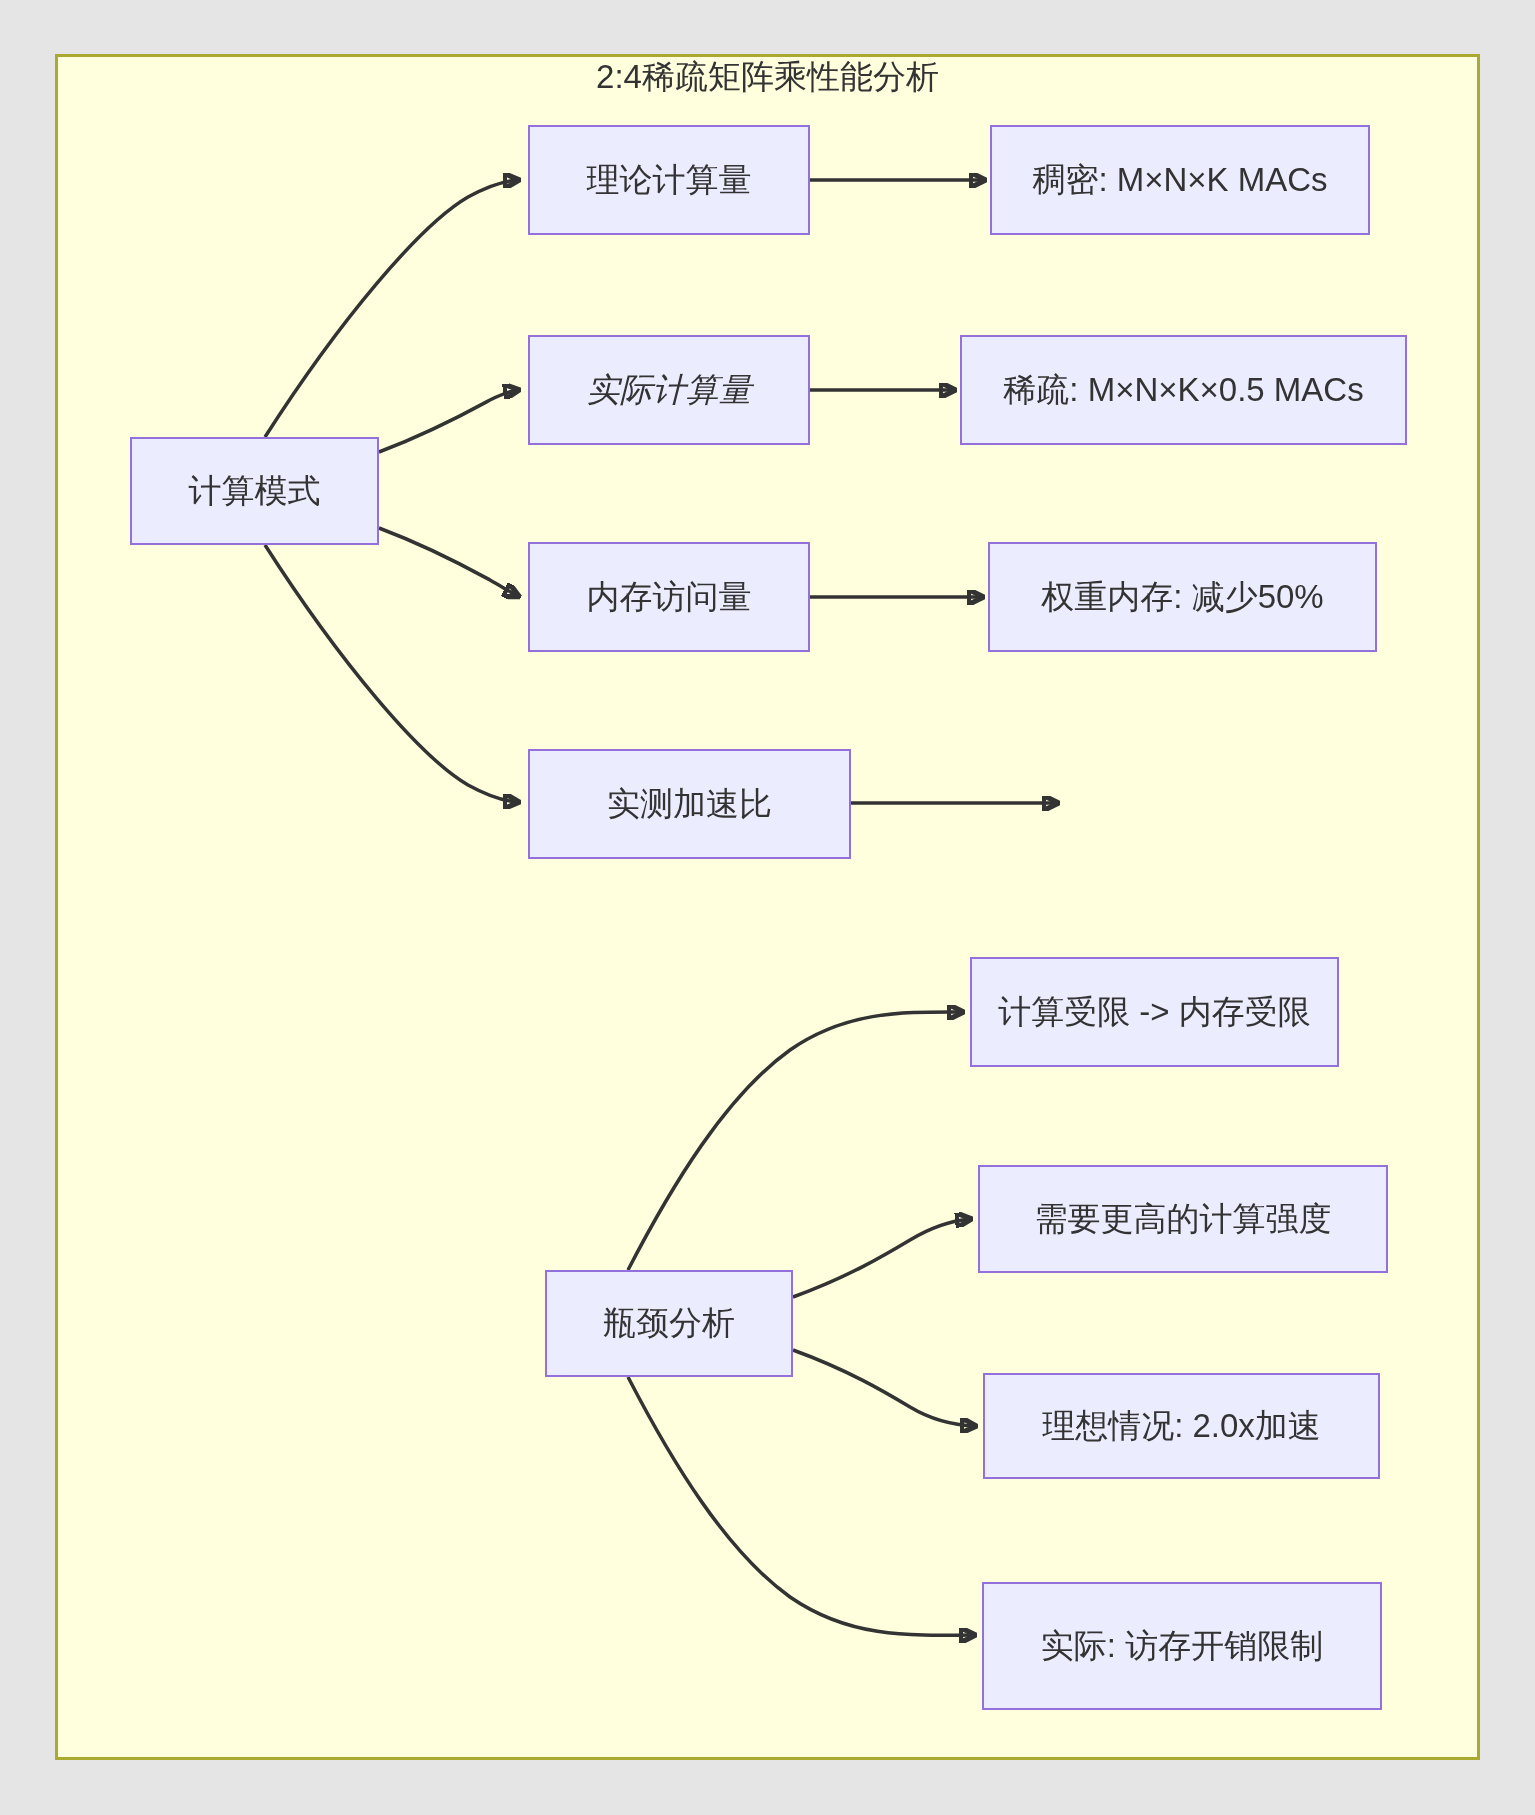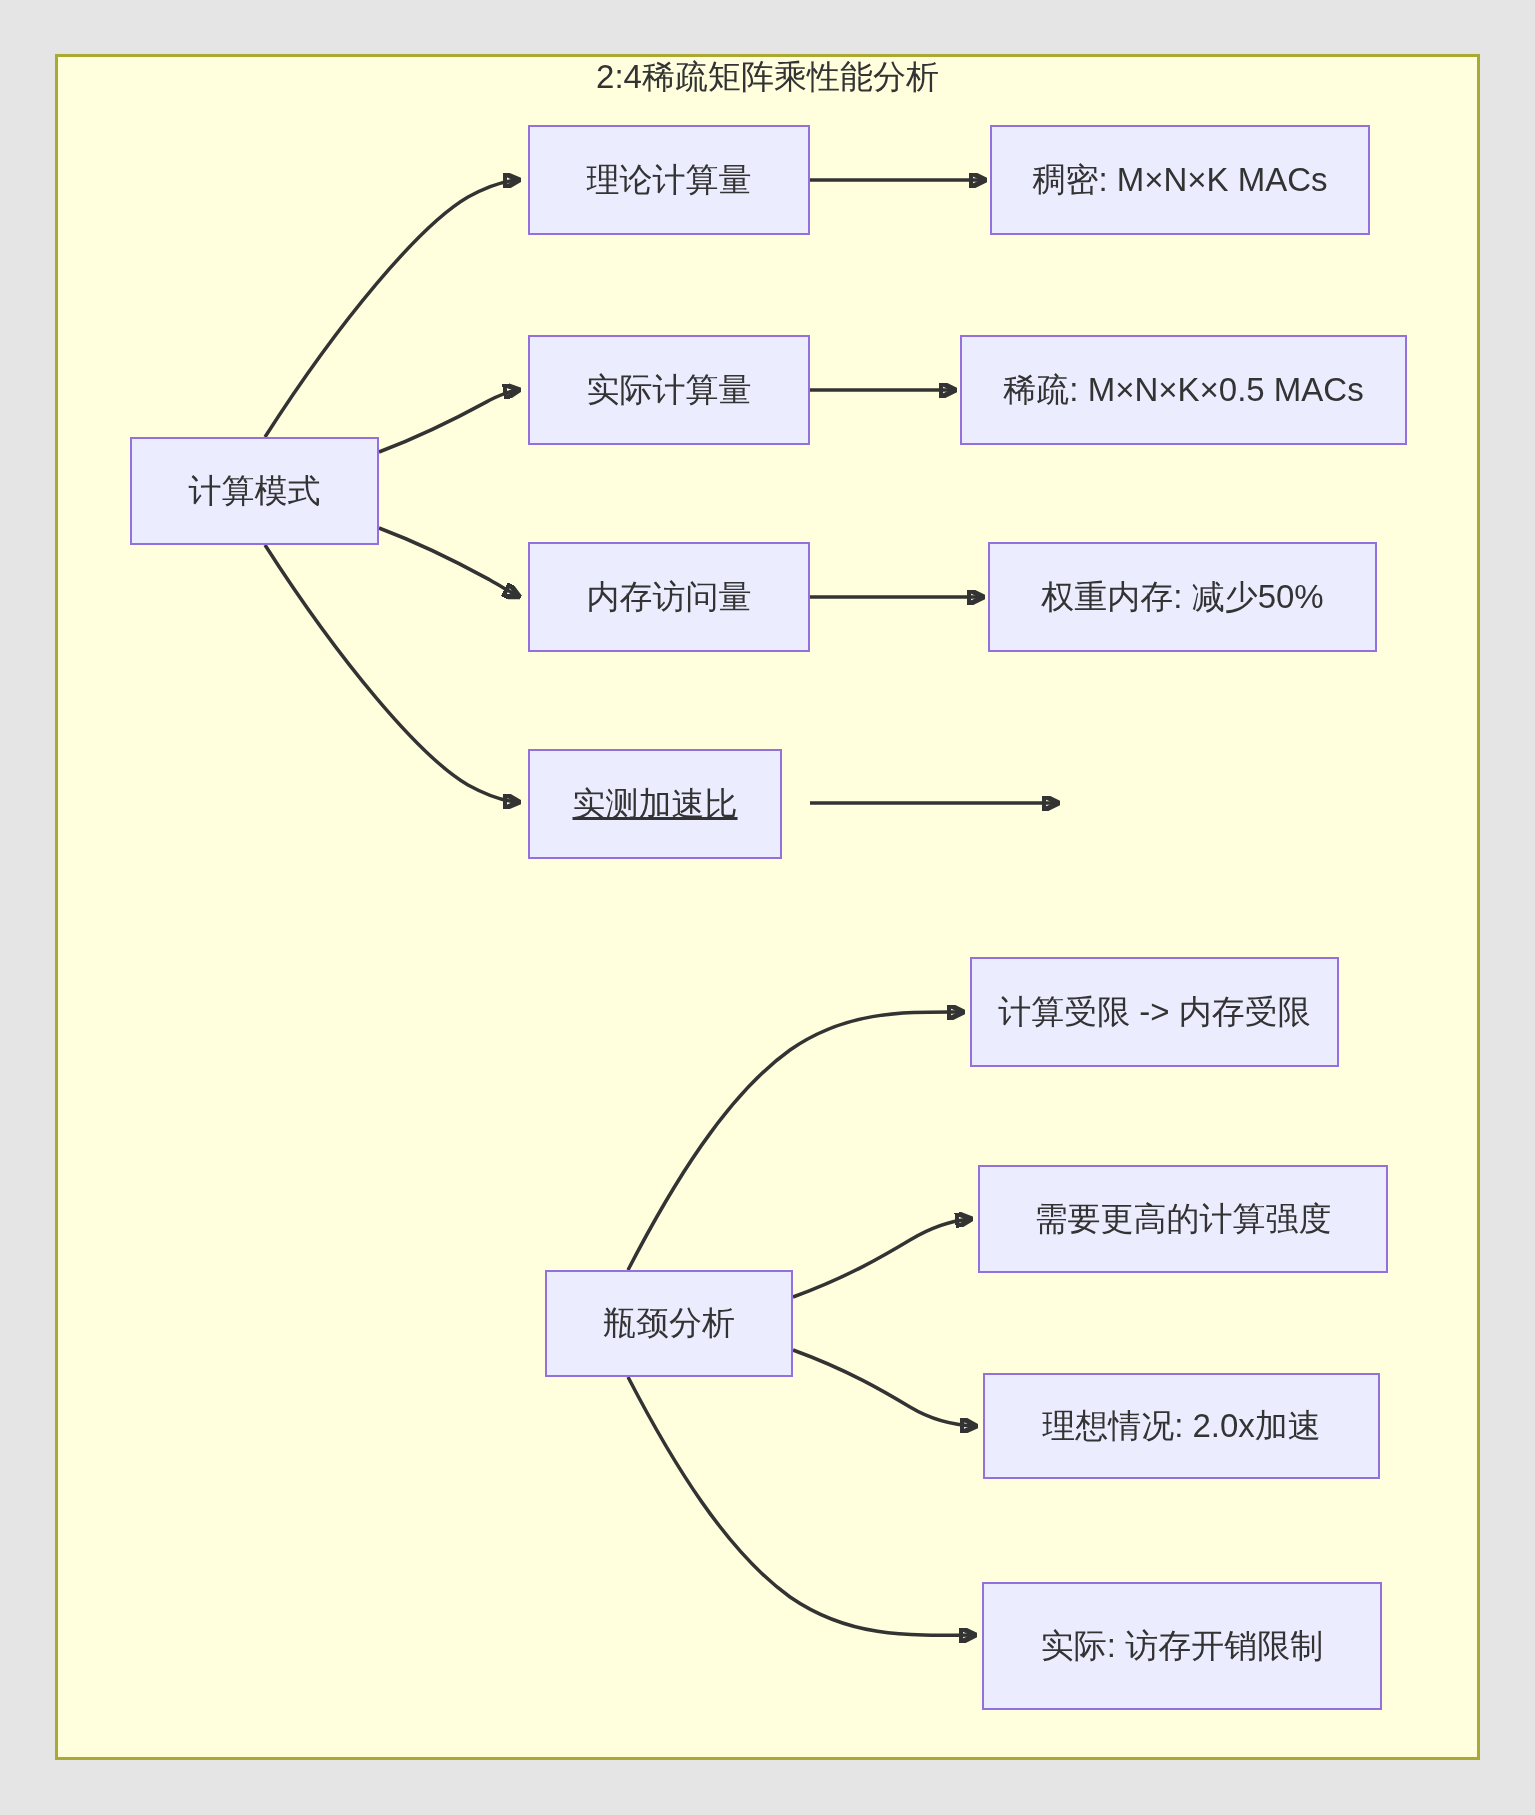--- a/index.html
+++ b/index.html
@@ -88,35 +88,35 @@
     <span>计算模式</span>
   </div>
 
   <div class="node" style="left:528px;top:125px;width:282px;height:110px;">
     <span>理论计算量</span>
   </div>
   <div class="node" style="left:990px;top:125px;width:380px;height:110px;">
     <span>稠密: M×N×K MACs</span>
   </div>
 
-  <div class="node" style="left:528px;top:335px;width:282px;height:110px;">
+  <div class="node" style="left:528px;top:335px;width:282px;height:110px;font-style:italic;">
     <span>实际计算量</span>
   </div>
   <div class="node" style="left:960px;top:335px;width:447px;height:110px;">
     <span>稀疏: M×N×K×0.5 MACs</span>
   </div>
 
   <div class="node" style="left:528px;top:542px;width:282px;height:110px;">
     <span>内存访问量</span>
   </div>
   <div class="node" style="left:988px;top:542px;width:389px;height:110px;">
     <span>权重内存: 减少50%</span>
   </div>
 
-  <div class="node" style="left:528px;top:749px;width:254px;height:110px;text-decoration:underline;">
+  <div class="node" style="left:528px;top:749px;width:323px;height:110px;">
     <span>实测加速比</span>
   </div>
 
   <div class="node" style="left:545px;top:1270px;width:248px;height:107px;">
     <span>瓶颈分析</span>
   </div>
 
   <div class="node" style="left:970px;top:957px;width:369px;height:110px;">
     <span>计算受限 -&gt; 内存受限</span>
   </div>

